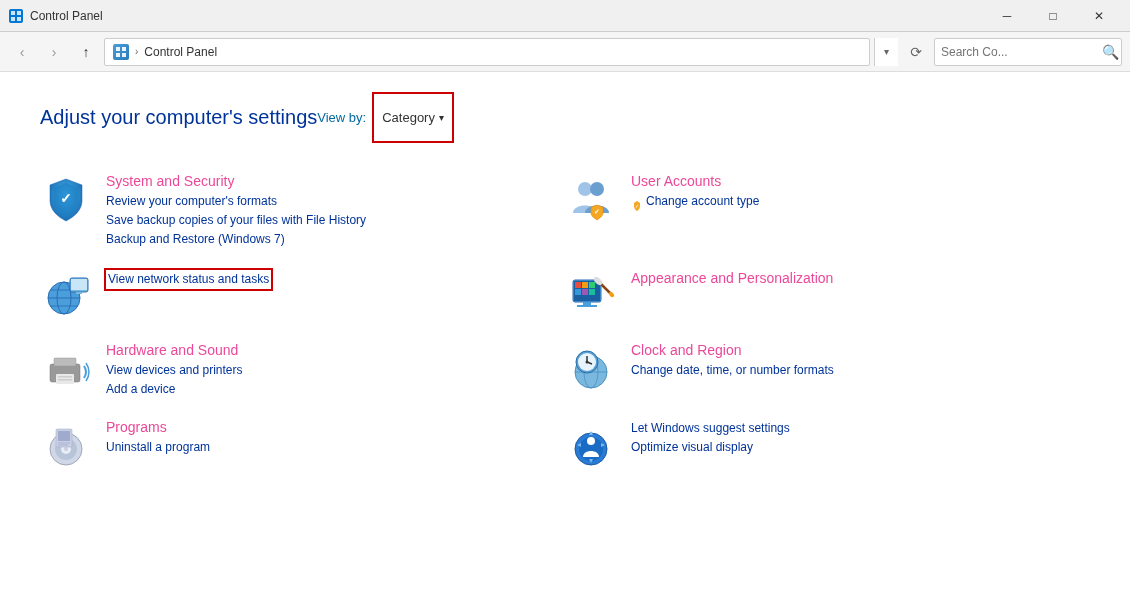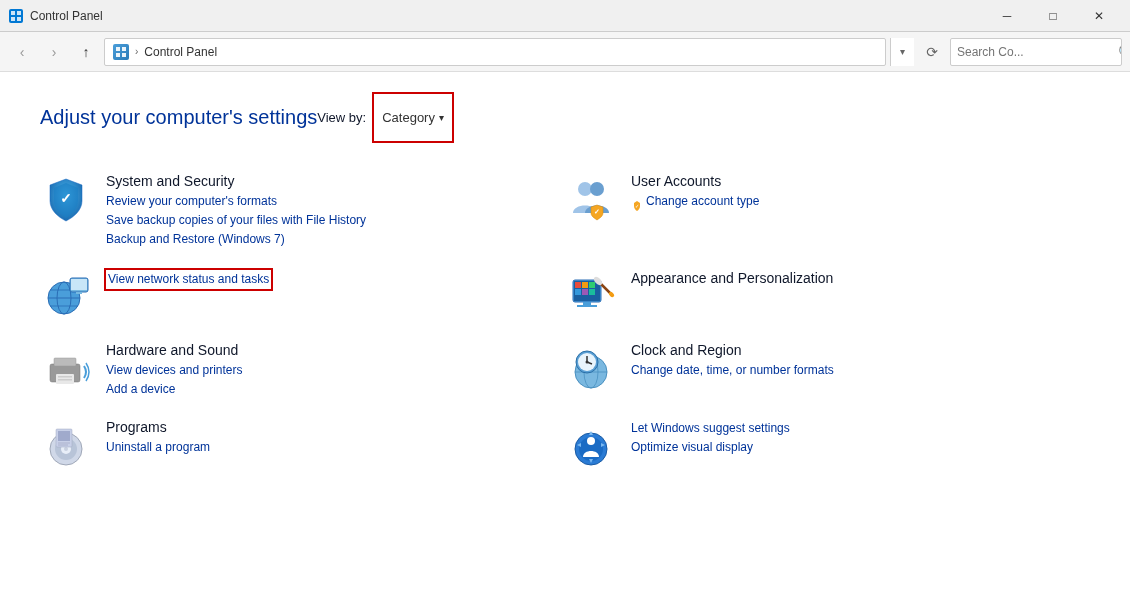--- a/index.html
+++ b/index.html
@@ -121,21 +121,21 @@
       width: 28px;
       height: 28px;
       display: flex;
       align-items: center;
       justify-content: center;
       cursor: pointer;
       color: #666;
       font-size: 14px;
     }
     .search-box {
-      width: 172px;
+      width: 188px;
       height: 28px;
       border: 1px solid #ccc;
       display: flex;
       align-items: center;
       background: #fff;
       border-radius: 2px;
       overflow: hidden;
     }
     .search-input {
       flex: 1;
@@ -176,21 +176,21 @@
       font-weight: normal;
     }
     .view-by {
       display: flex;
       align-items: center;
       gap: 6px;
       font-size: 13px;
       color: #333;
     }
     .view-by-label {
-      color: #0f172a;
+      color: #0369a1;
     }
     .view-by-dropdown {
       border: 2px solid #cc0000;
       padding: 16px 8px;
       display: flex;
       align-items: center;
       gap: 4px;
       cursor: pointer;
       background: #fff;
       color: #333;
@@ -223,21 +223,21 @@
       display: flex;
       align-items: center;
       justify-content: center;
     }
 
     .category-text {
       flex: 1;
     }
 
     .category-name {
-      color: #0f172a;
+      color: #ec4899;
       font-size: 14px;
       cursor: pointer;
       font-weight: normal;
       margin-bottom: 3px;
     }
 
     .category-link {
       color: #003399;
       font-size: 12px;
       cursor: pointer;

